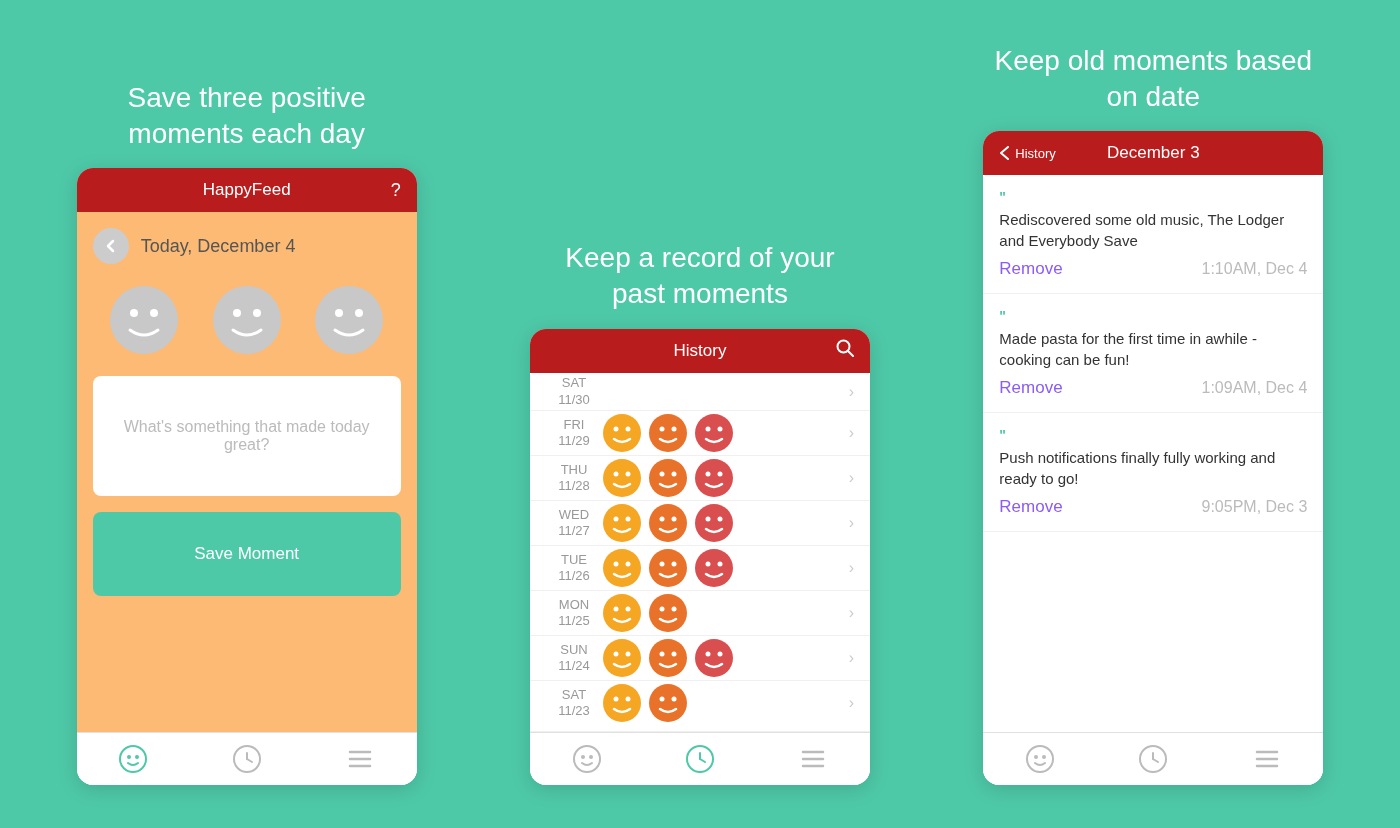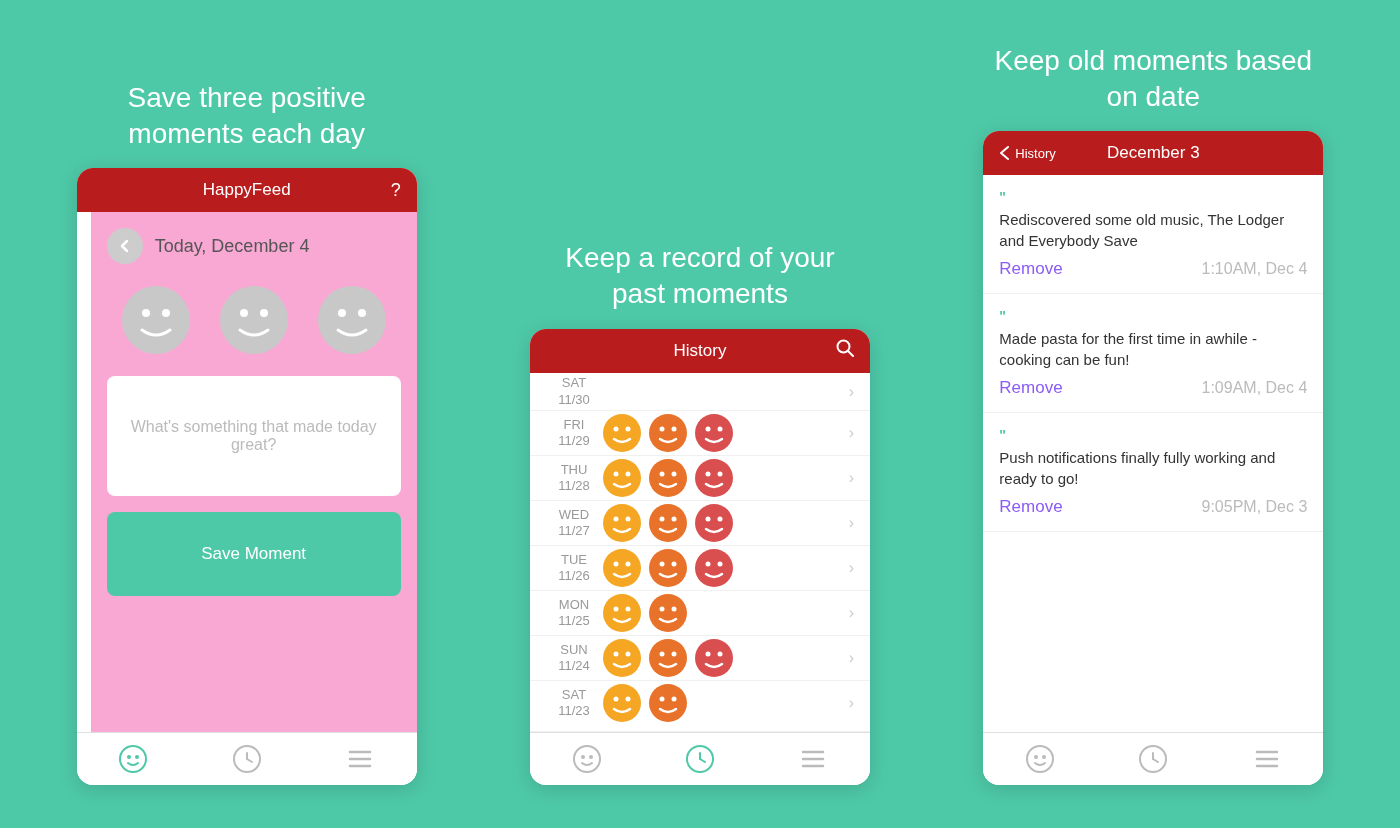--- a/index.html
+++ b/index.html
@@ -88,22 +88,21 @@
 
     
     .phone-content {
       background: #f5f5f5;
       min-height: 520px;
     }
 
     
     .screen1-content {
       padding: 16px;
-      background: #f9a8d4;
-      margin-left: 14px;
+      background: #fdba74;
     }
 
     .date-nav {
       display: flex;
       align-items: center;
       gap: 12px;
       margin-bottom: 20px;
     }
 
     .back-circle {

